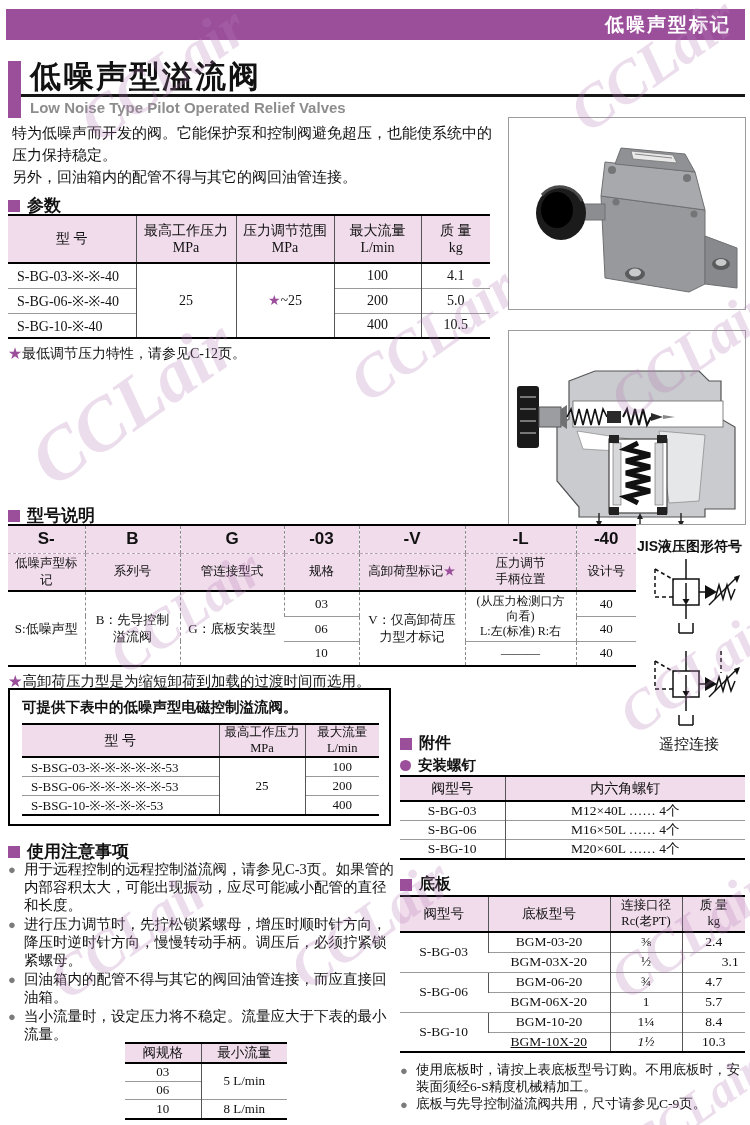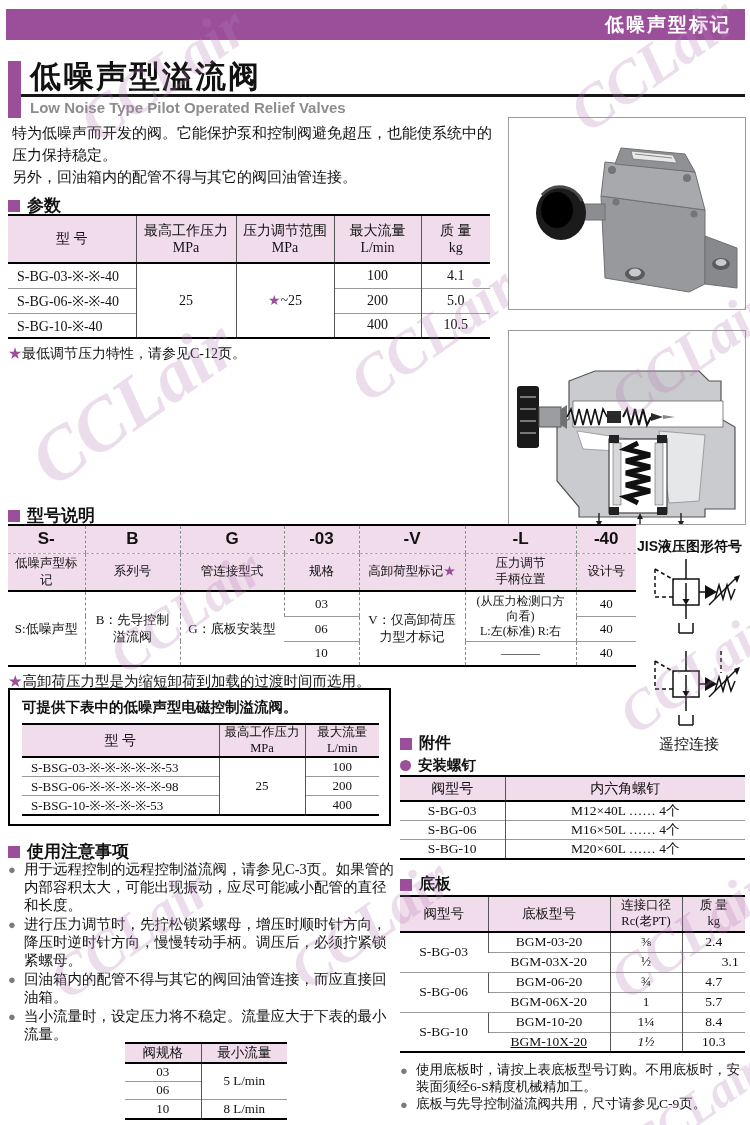--- a/index.html
+++ b/index.html
@@ -345,21 +345,21 @@
 L/min</td>
         </tr>
       </thead>
       <tbody>
         <tr style="height:18px;">
           <td class="leftcell" style="font-size:13px;">S-BSG-03-※-※-※-※-※-53</td>
           <td rowspan="3" style="font-size:13px;">25</td>
           <td style="font-size:13px;">100</td>
         </tr>
         <tr style="height:18px;">
-          <td class="leftcell" style="font-size:13px;">S-BSG-06-※-※-※-※-※-98</td>
+          <td class="leftcell" style="font-size:13px;">S-BSG-06-※-※-※-※-※-53</td>
           <td style="font-size:13px;">200</td>
         </tr>
         <tr style="height:18px;">
           <td class="leftcell" style="font-size:13px;">S-BSG-10-※-※-※-※-53</td>
           <td style="font-size:13px;">400</td>
         </tr>
       </tbody>
     </table>
   </div>
 

